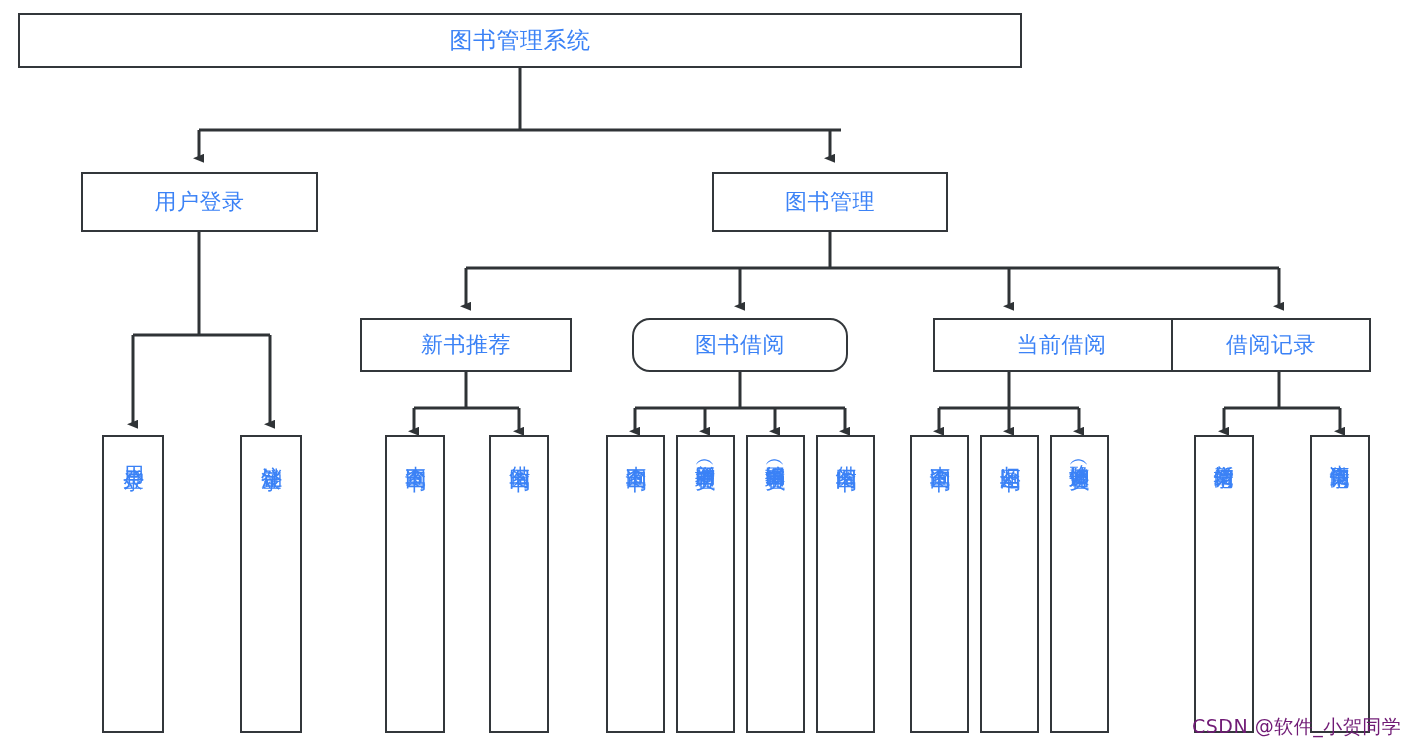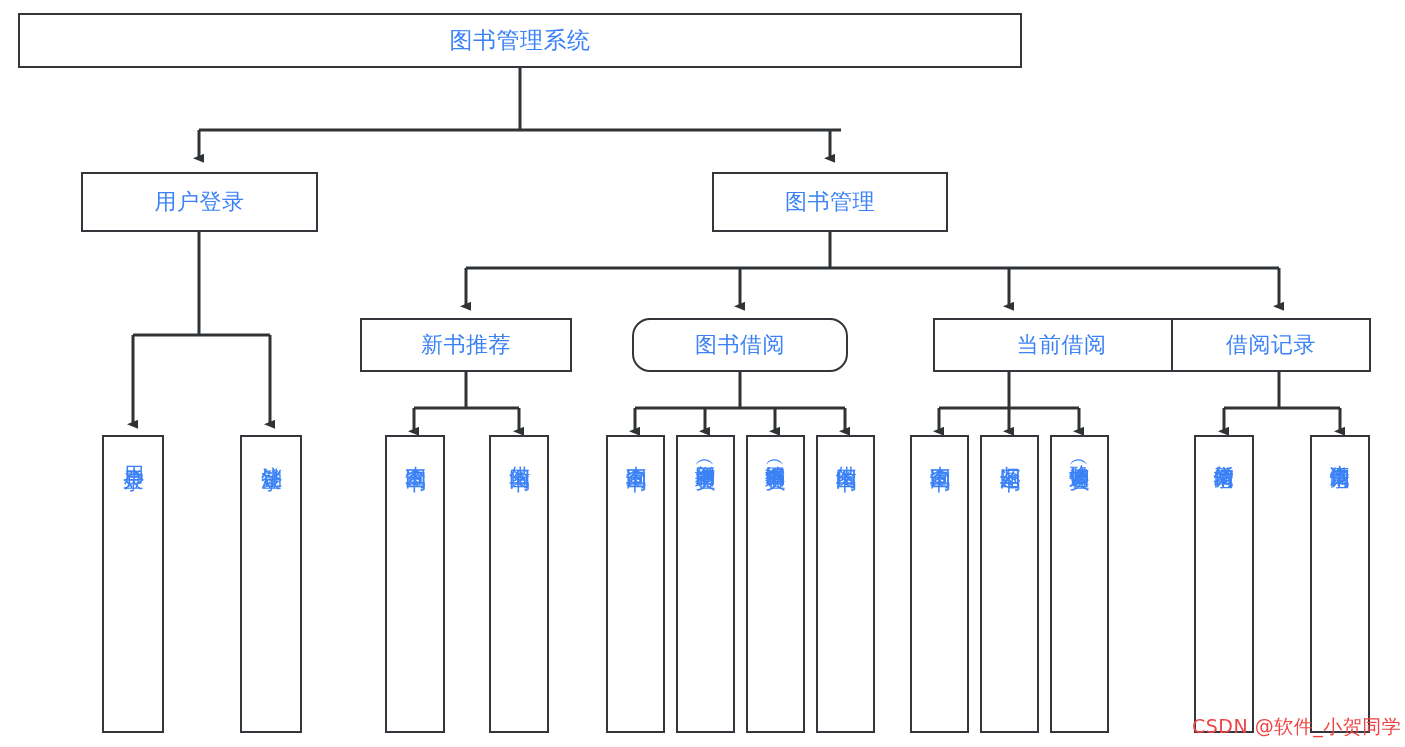--- a/index.html
+++ b/index.html
@@ -62,21 +62,21 @@
     white-space: nowrap;
     margin: 0 auto;
   }
   .node.vertical.tall-text .node-label {
     font-size: 20px;
     letter-spacing: 1px;
   }
   .watermark {
     position: absolute;
     z-index: 5;
-    color: #ef4444;
+    color: #701a75;
     font-size: 19px;
     white-space: nowrap;
     letter-spacing: 0.5px;
     pointer-events: none;
   }
 </style>
 </head>
 <body>
 
 <div id="diagram-root">

